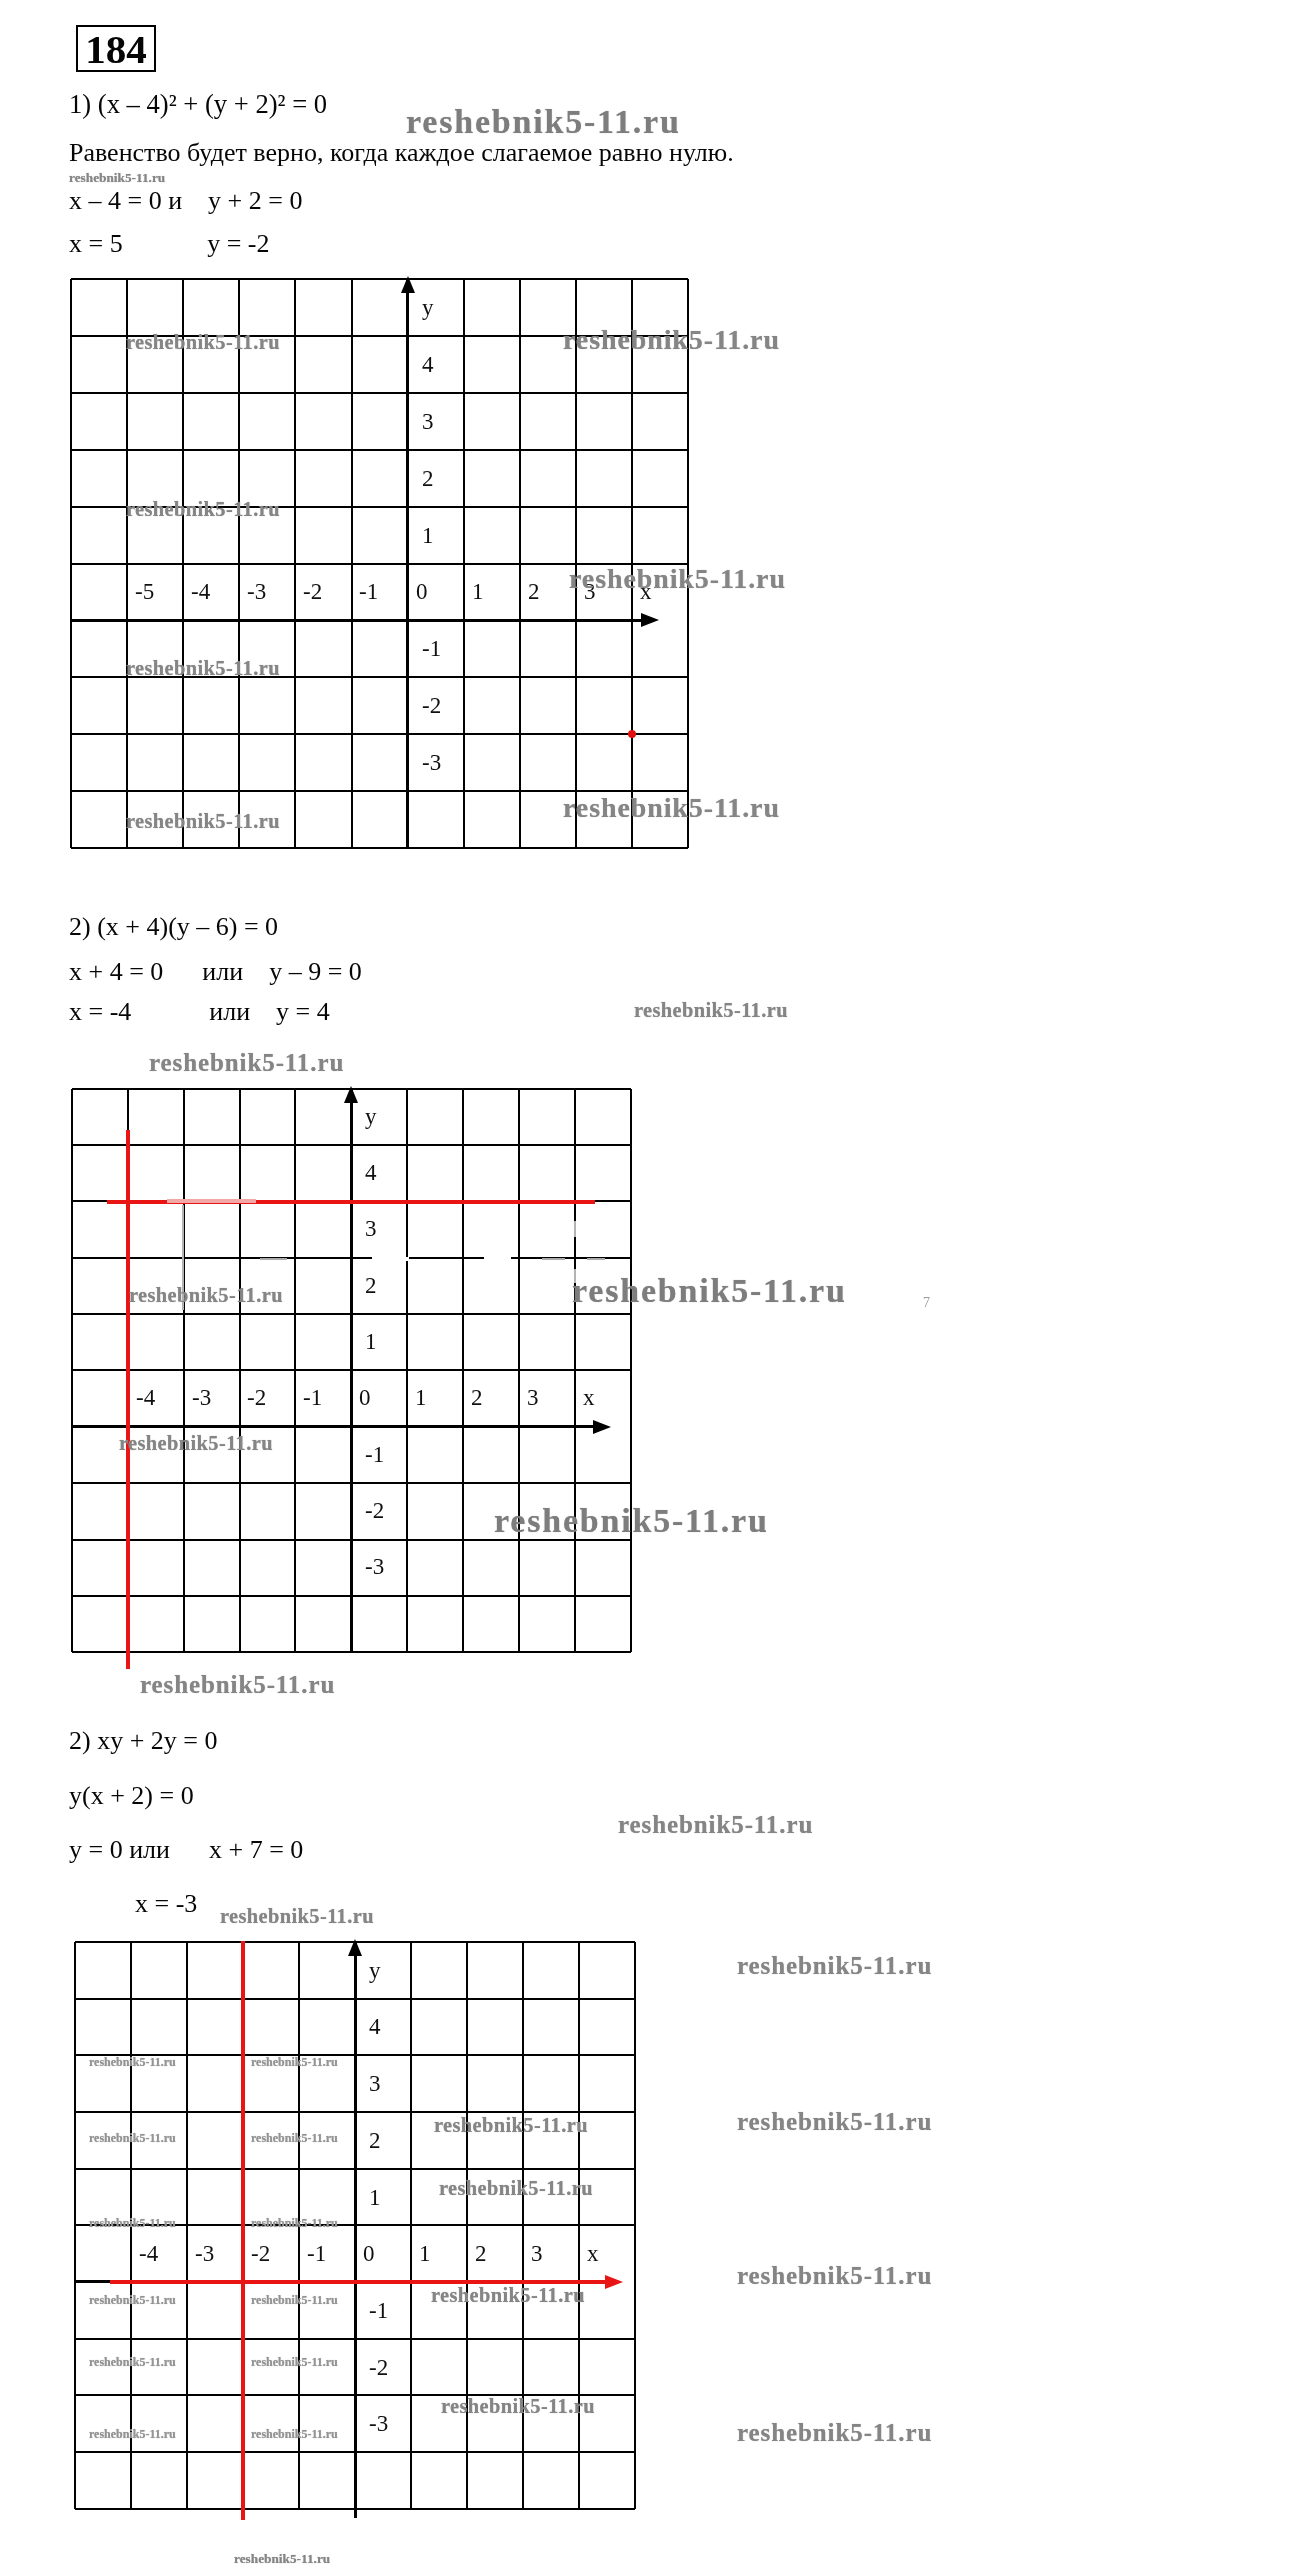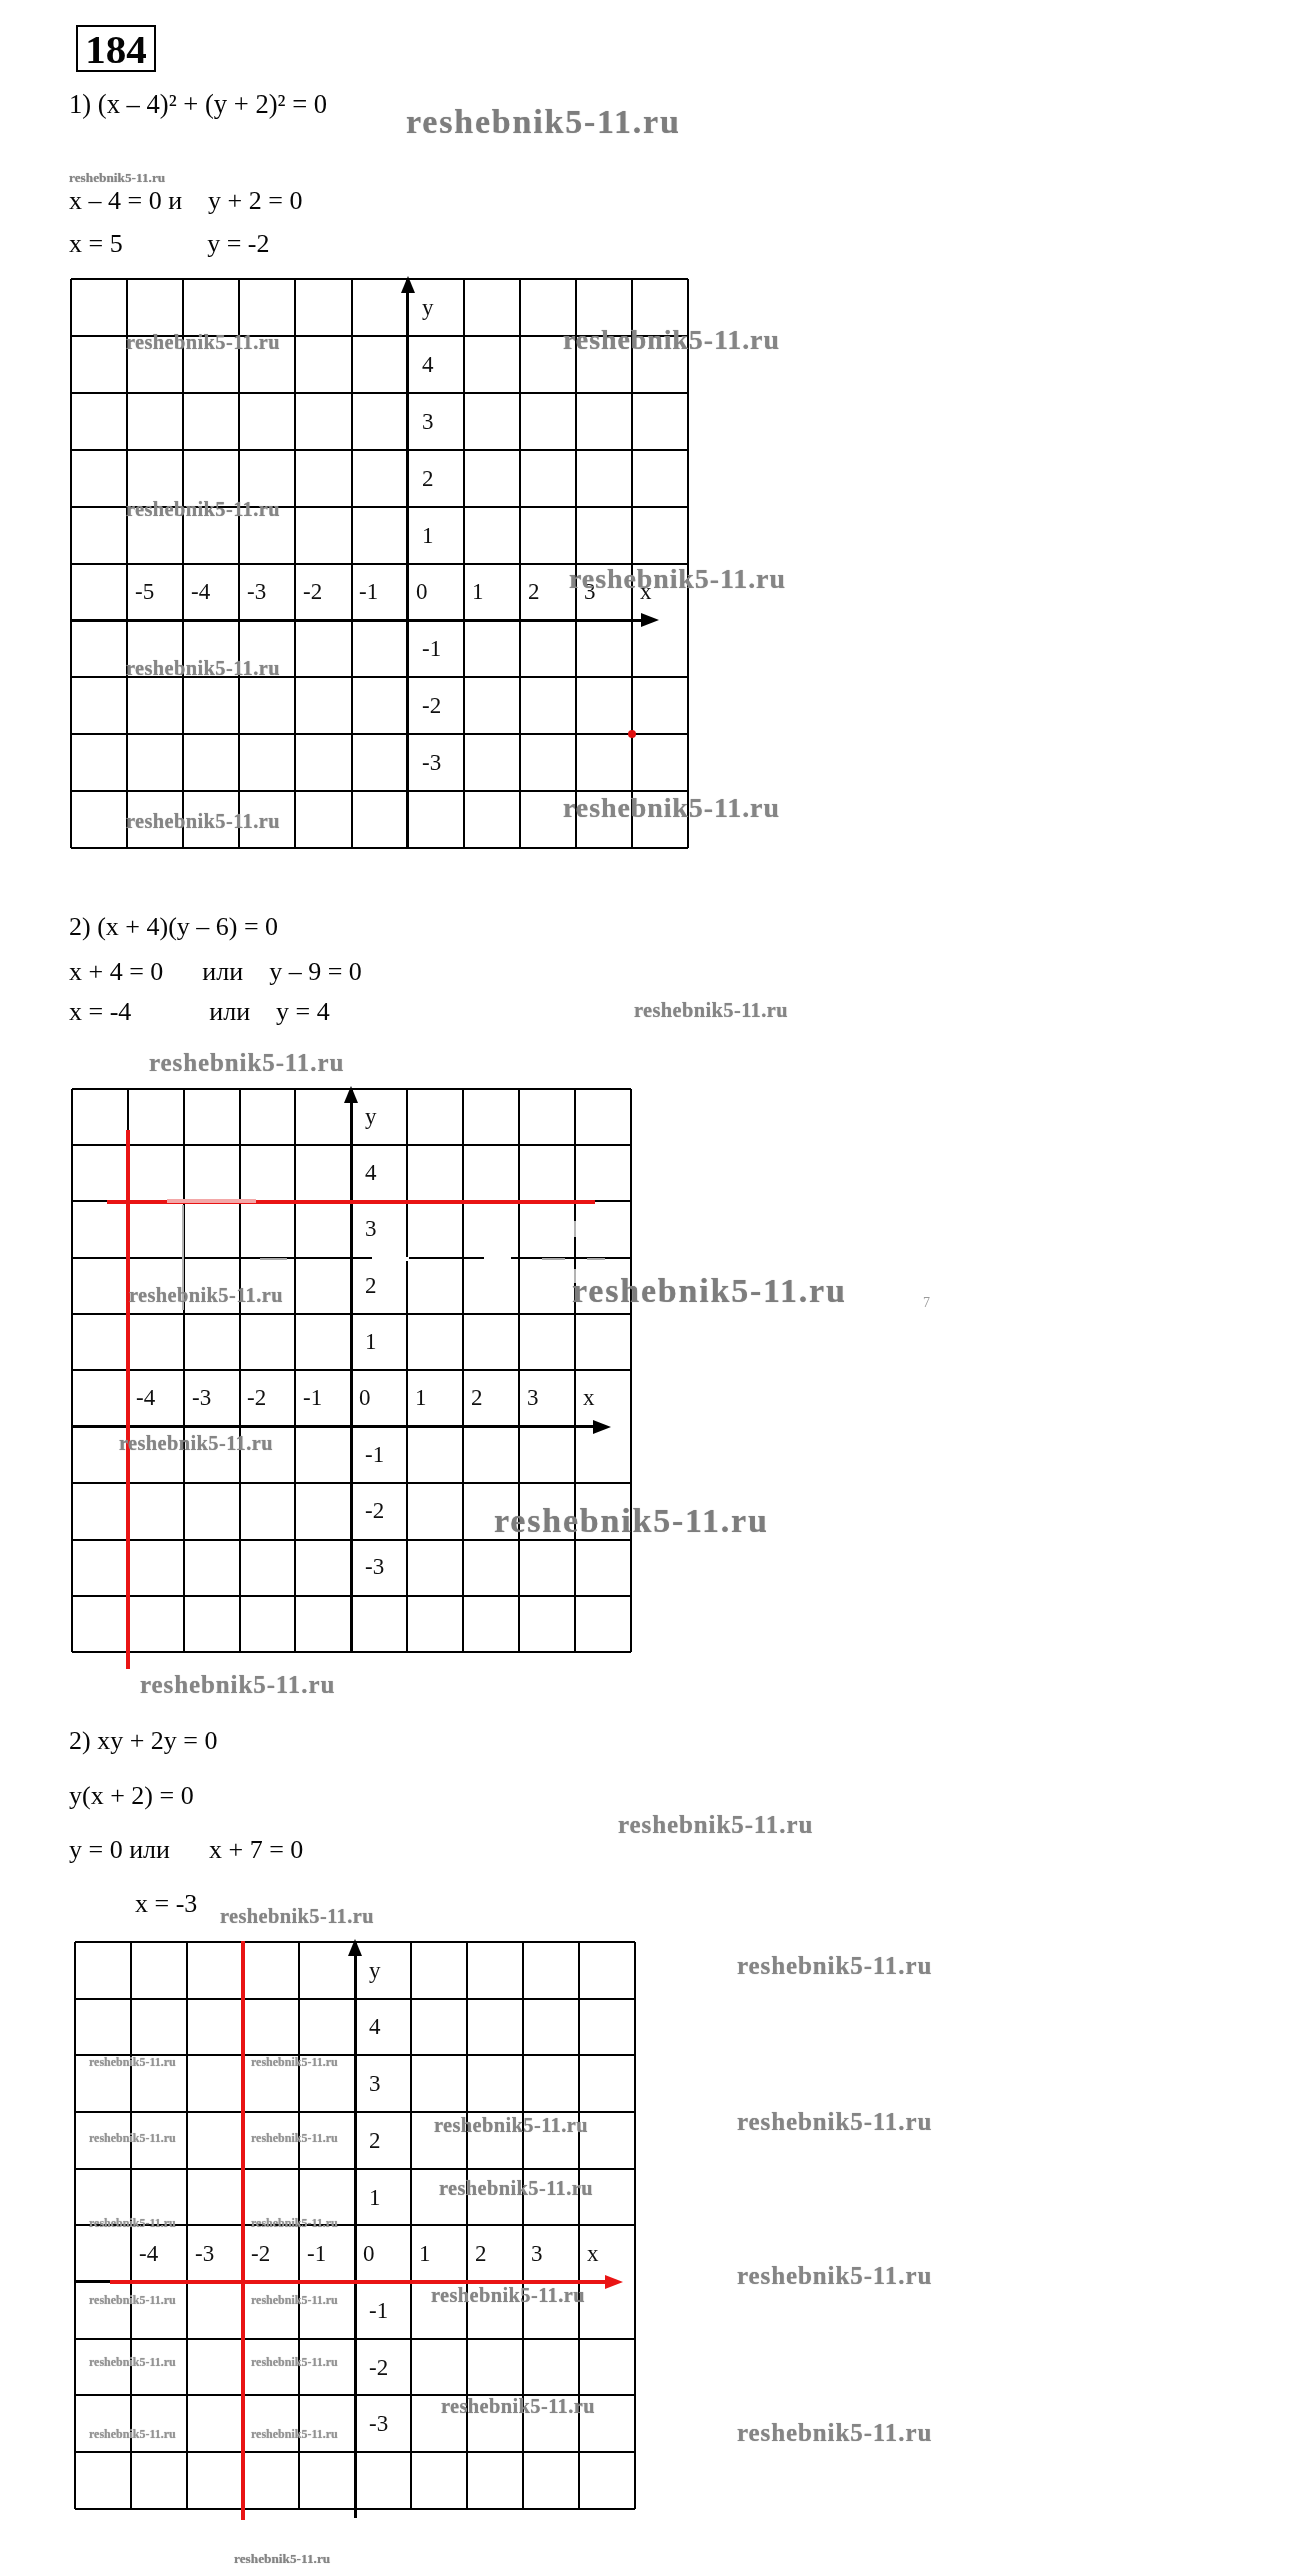--- a/index.html
+++ b/index.html
@@ -33,20 +33,21 @@
 </head>
 <body>
 
 <div id="page">
 
   <div id="numbox">
     <span>184</span>
   </div>
 
   <div class="eq h1" style="left:69px;top:89px;">1) (x – 4)² + (y + 2)² = 0</div>
+  <div class="eq" style="left:69px;top:138px;">Равенство будет верно, когда каждое слагаемое равно нулю.</div>
   <div class="eq" style="left:69px;top:186px;">x – 4 = 0 и    y + 2 = 0</div>
   <div class="eq" style="left:69px;top:229px;">x = 5             y = -2</div>
 
   <div class="eq" style="left:69px;top:912px;">2) (x + 4)(y – 6) = 0</div>
   <div class="eq" style="left:69px;top:957px;">x + 4 = 0      или    y – 9 = 0</div>
   <div class="eq" style="left:69px;top:997px;">x = -4            или    y = 4</div>
 
   <div class="eq" style="left:69px;top:1726px;">2) xy + 2y = 0</div>
   <div class="eq" style="left:69px;top:1781px;">y(x + 2) = 0</div>
   <div class="eq" style="left:69px;top:1835px;">y = 0 или      x + 7 = 0</div>

